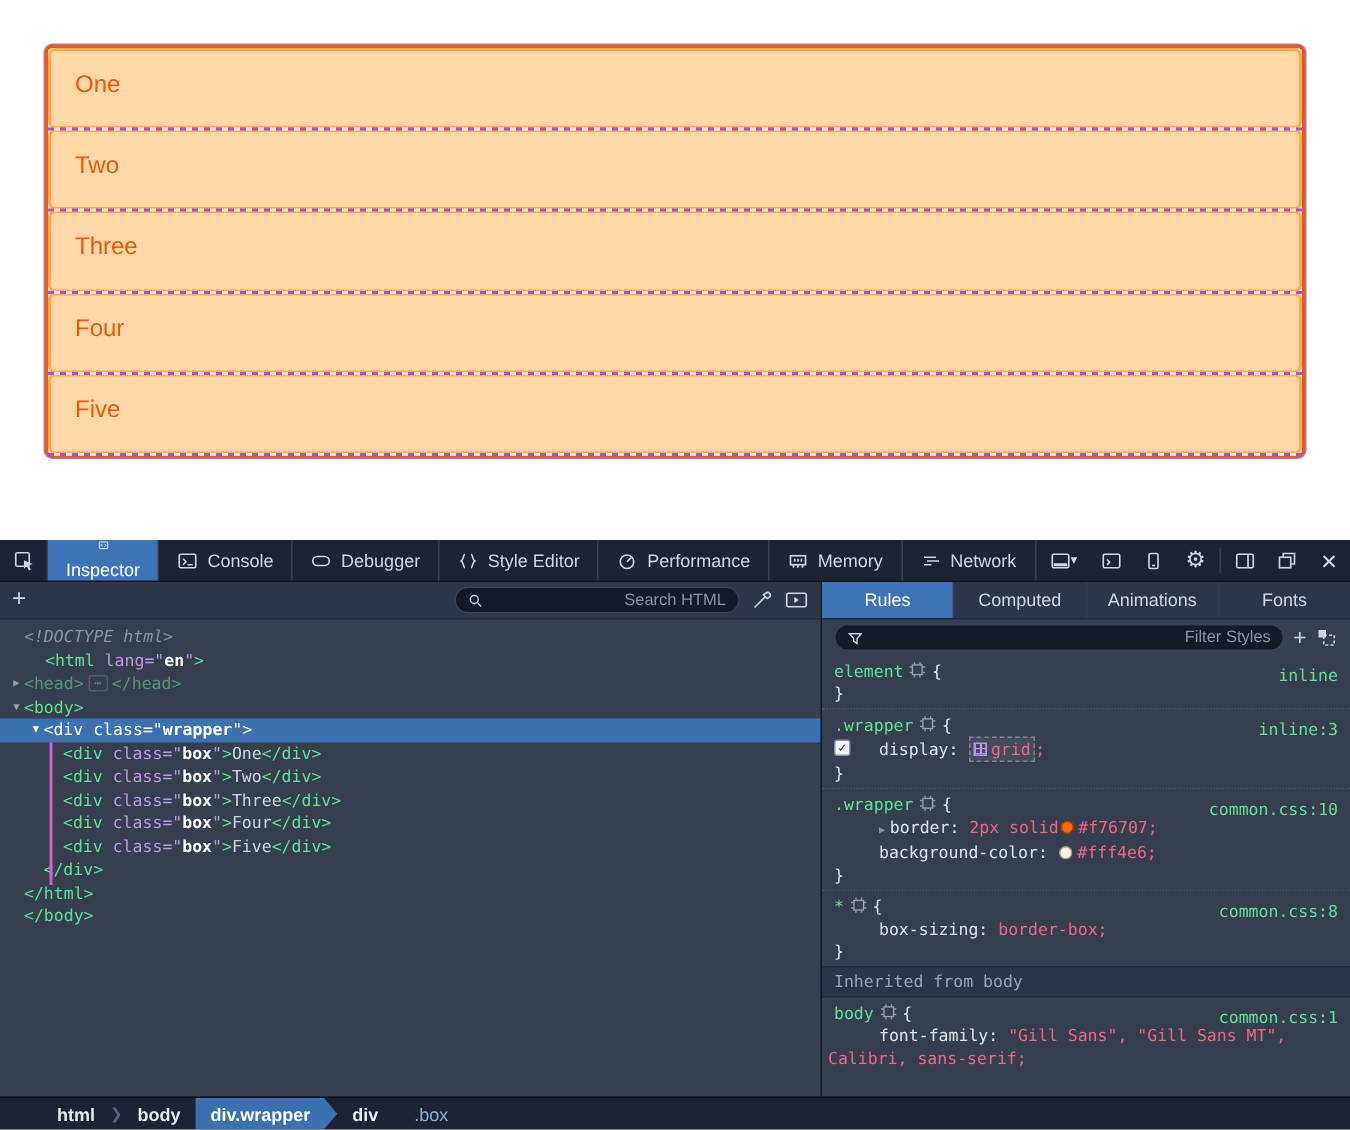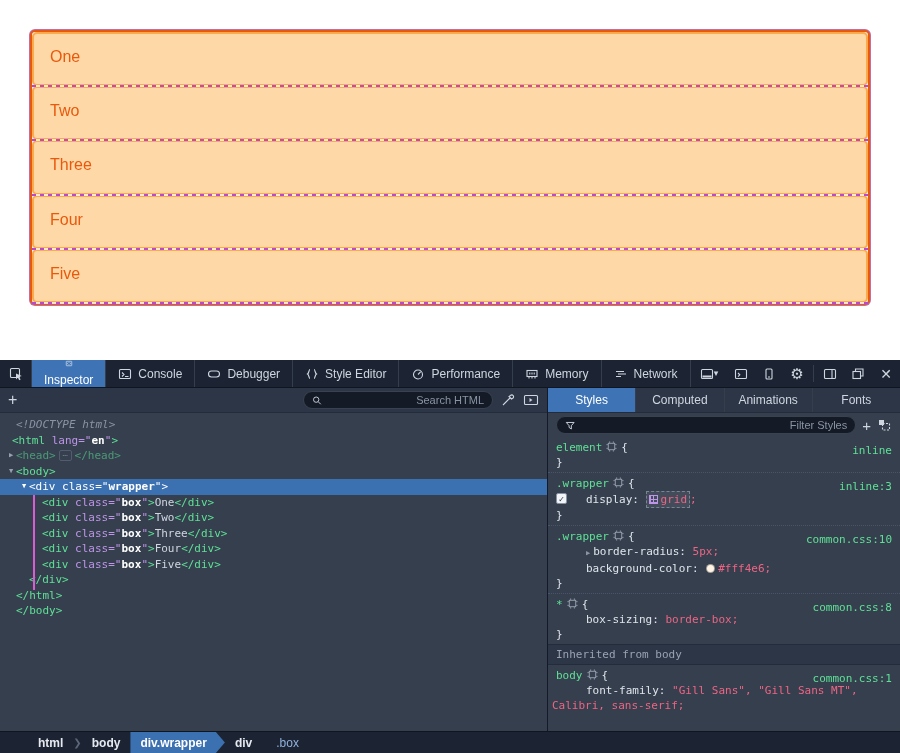--- a/index.html
+++ b/index.html
@@ -250,38 +250,38 @@
               <path d="M3 11l-1 1"></path>
             </svg>
           <svg class="lic" width="16" height="14" viewBox="0 0 16 14">
               <rect x="1.5" y="2.5" width="13" height="9" rx="1"></rect>
               <polygon class="fil" points="6.5,5 9.5,7 6.5,9"></polygon>
             </svg>
         </div>
         <div class="tree" id="tree">
           <div class="guide" style="top:82px;height:95px"></div>
         <div class="tree-row" style="padding-left: 6px;"><span class="arrow"></span><span class="tk-doctype">&lt;!DOCTYPE html&gt;</span></div>
-            <div class="tree-row" style="padding-left: 2px;"><span class="arrow"></span><span class="tk-tag">&lt;html</span><span class="tk-attr"> lang</span><span class="tk-punc">="</span><span class="tk-attrval">en</span><span class="tk-punc">"</span><span class="tk-tag">&gt;</span></div>
+            <div class="tree-row" style="padding-left: 20px;"><span class="arrow"></span><span class="tk-tag">&lt;html</span><span class="tk-attr"> lang</span><span class="tk-punc">="</span><span class="tk-attrval">en</span><span class="tk-punc">"</span><span class="tk-tag">&gt;</span></div>
             <div class="tree-row dim" style="padding-left: 6px;"><span class="arrow">▶</span><span class="tk-tag">&lt;head&gt;</span><span class="tk-badge">⋯</span><span class="tk-tag">&lt;/head&gt;</span></div>
             <div class="tree-row" style="padding-left: 6px;"><span class="arrow">▼</span><span class="tk-tag">&lt;body&gt;</span></div>
             <div class="tree-row selected" style="padding-left: 19px;"><span class="arrow">▼</span><span class="tk-tag">&lt;div</span><span class="tk-attr"> class</span><span class="tk-punc">="</span><span class="tk-attrval">wrapper</span><span class="tk-punc">"</span><span class="tk-tag">&gt;</span></div>
             <div class="tree-row" style="padding-left: 32px;"><span class="arrow"></span><span class="tk-tag">&lt;div</span><span class="tk-attr"> class</span><span class="tk-punc">="</span><span class="tk-attrval">box</span><span class="tk-punc">"</span><span class="tk-tag">&gt;</span><span class="tk-text">One</span><span class="tk-tag">&lt;/div&gt;</span></div>
             <div class="tree-row" style="padding-left: 32px;"><span class="arrow"></span><span class="tk-tag">&lt;div</span><span class="tk-attr"> class</span><span class="tk-punc">="</span><span class="tk-attrval">box</span><span class="tk-punc">"</span><span class="tk-tag">&gt;</span><span class="tk-text">Two</span><span class="tk-tag">&lt;/div&gt;</span></div>
             <div class="tree-row" style="padding-left: 32px;"><span class="arrow"></span><span class="tk-tag">&lt;div</span><span class="tk-attr"> class</span><span class="tk-punc">="</span><span class="tk-attrval">box</span><span class="tk-punc">"</span><span class="tk-tag">&gt;</span><span class="tk-text">Three</span><span class="tk-tag">&lt;/div&gt;</span></div>
             <div class="tree-row" style="padding-left: 32px;"><span class="arrow"></span><span class="tk-tag">&lt;div</span><span class="tk-attr"> class</span><span class="tk-punc">="</span><span class="tk-attrval">box</span><span class="tk-punc">"</span><span class="tk-tag">&gt;</span><span class="tk-text">Four</span><span class="tk-tag">&lt;/div&gt;</span></div>
             <div class="tree-row" style="padding-left: 32px;"><span class="arrow"></span><span class="tk-tag">&lt;div</span><span class="tk-attr"> class</span><span class="tk-punc">="</span><span class="tk-attrval">box</span><span class="tk-punc">"</span><span class="tk-tag">&gt;</span><span class="tk-text">Five</span><span class="tk-tag">&lt;/div&gt;</span></div>
             <div class="tree-row" style="padding-left: 19px;"><span class="arrow"></span><span class="tk-tag">&lt;/div&gt;</span></div>
             <div class="tree-row" style="padding-left: 6px;"><span class="arrow"></span><span class="tk-tag">&lt;/html&gt;</span></div>
             <div class="tree-row" style="padding-left: 6px;"><span class="arrow"></span><span class="tk-tag">&lt;/body&gt;</span></div>
           </div>
       </div>
 
       <div class="rules-panel">
         <div class="rules-tabs">
-          <div class="rules-tab active">Styles</div>
+          <div class="rules-tab active">Rules</div>
           <div class="rules-tab">Computed</div>
           <div class="rules-tab">Animations</div>
           <div class="rules-tab">Fonts</div>
         </div>
         <div class="filter-row">
           <div class="pill filter-pill">
             <svg class="lic" width="11" height="11" viewBox="0 0 12 12">
                 <path d="M1.5 2.5h9L7.3 6.2V10L4.7 8.2V6.2Z"></path>
               </svg>
             <input placeholder="Filter Styles" style="">
@@ -306,21 +306,21 @@
                   <path stroke="#9aa3b2" d="M4 .5V2M8 .5V2M4 10v1.5M8 10v1.5M.5 4H2M.5 8H2M10 4h1.5M10 8h1.5"></path>
                 </svg><span class="brace">{</span><span class="src-link">inline:3</span></div>
               <div class="prop-line"><span class="cb">✓</span><span class="prop-name">display: </span><span class="val-hl"><span class="gicon"></span><span class="val">grid</span></span><span class="val">;</span></div>
               <div class="rule-line brace">}</div>
             </div>
             <div class="rule-section">
               <div class="rule-line"><span class="sel">.wrapper</span><svg width="11" height="11" viewBox="0 0 12 12" style="vertical-align:-1px;margin:0 4px">
                   <rect x="2.5" y="2.5" width="7" height="7" fill="none" stroke="#9aa3b2"></rect>
                   <path stroke="#9aa3b2" d="M4 .5V2M8 .5V2M4 10v1.5M8 10v1.5M.5 4H2M.5 8H2M10 4h1.5M10 8h1.5"></path>
                 </svg><span class="brace">{</span><span class="src-link">common.css:10</span></div>
-              <div class="prop-line"><span class="exp">▶</span><span class="prop-name">border-radius: </span><span class="val">5px</span><span class="val">;</span></div>
+              <div class="prop-line"><span class="exp">▶</span><span class="prop-name">border: </span><span class="val">2px solid</span><span class="swatch" style="background: rgb(247, 103, 7);"></span><span class="val">#f76707</span><span class="val">;</span></div>
               <div class="prop-line"><span class="prop-name">background-color: </span><span class="swatch" style="background: rgb(255, 244, 230);"></span><span class="val">#fff4e6</span><span class="val">;</span></div>
               <div class="rule-line brace">}</div>
             </div>
             <div class="rule-section">
               <div class="rule-line"><span class="sel">*</span><svg width="11" height="11" viewBox="0 0 12 12" style="vertical-align:-1px;margin:0 4px">
                   <rect x="2.5" y="2.5" width="7" height="7" fill="none" stroke="#9aa3b2"></rect>
                   <path stroke="#9aa3b2" d="M4 .5V2M8 .5V2M4 10v1.5M8 10v1.5M.5 4H2M.5 8H2M10 4h1.5M10 8h1.5"></path>
                 </svg><span class="brace">{</span><span class="src-link">common.css:8</span></div>
               <div class="prop-line"><span class="prop-name">box-sizing: </span><span class="val">border-box</span><span class="val">;</span></div>
               <div class="rule-line brace">}</div>

